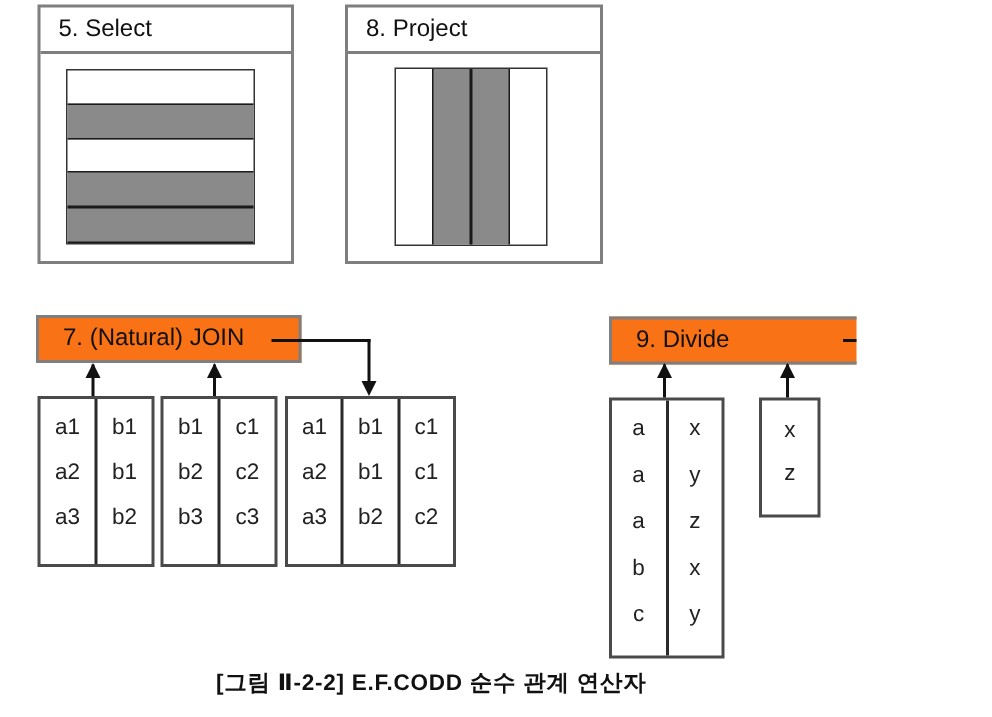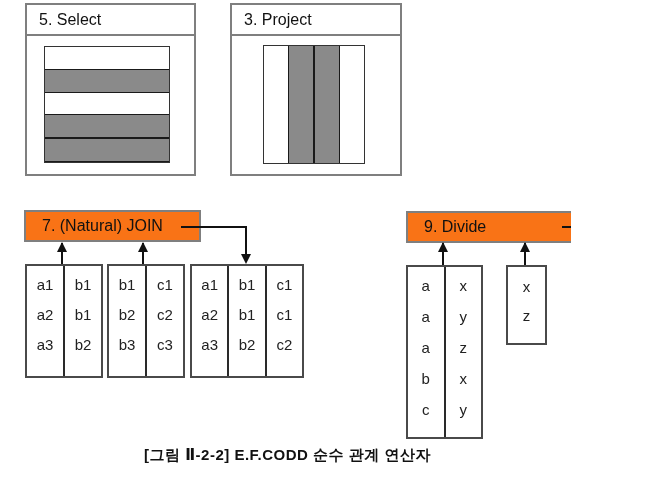--- a/index.html
+++ b/index.html
@@ -102,21 +102,21 @@
     <div class="stripe-table" id="select-stripes">
         <div class="stripe stripe-white"></div>
         <div class="stripe stripe-gray"></div>
         <div class="stripe stripe-white"></div>
         <div class="stripe stripe-gray"></div>
         <div class="stripe stripe-gray"></div>
       </div>
   </div>
 
   <div class="panel" id="project-panel">
-    <div class="panel-title">3. Project</div>
+    <div class="panel-title">8. Project</div>
     <div class="stripe-table" id="project-stripes">
         <div class="stripe stripe-white"></div>
         <div class="stripe stripe-gray"></div>
         <div class="stripe stripe-gray"></div>
         <div class="stripe stripe-white"></div>
       </div>
   </div>
 
   <div class="op-label" id="join-label">7. (Natural) JOIN</div>
 

